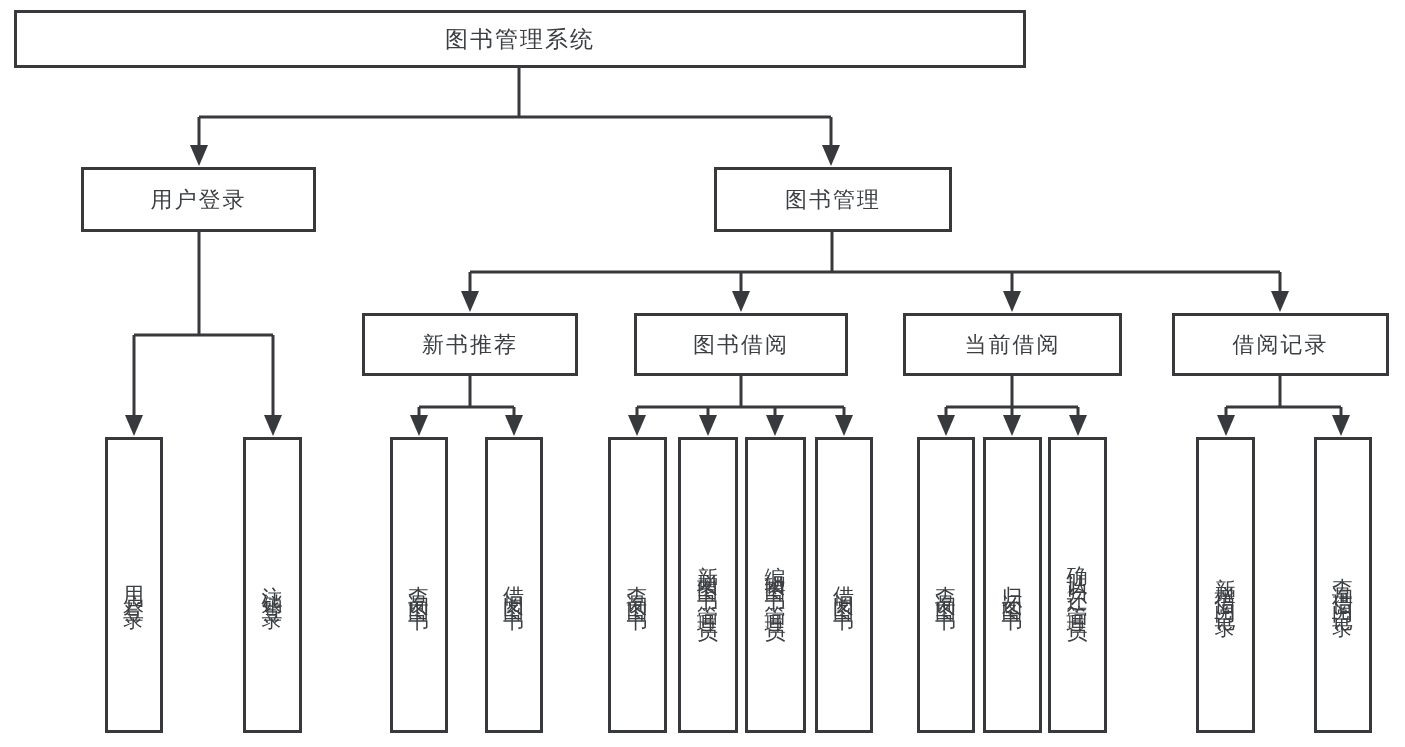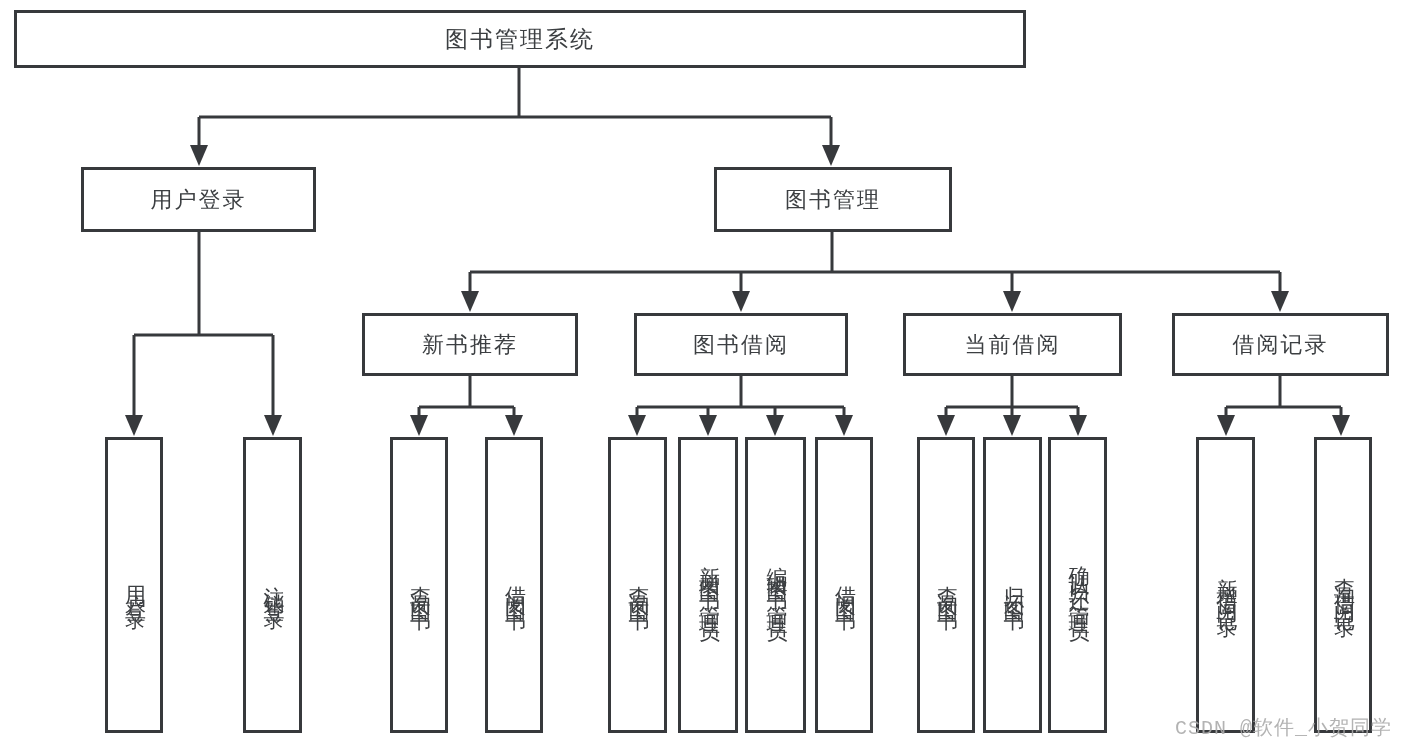--- a/index.html
+++ b/index.html
@@ -7,21 +7,21 @@
     --text:#3c3f42;
     --bg:#ffffff;
     --wm:#ababab;
   }
   html,body{margin:0;padding:0;background:var(--bg);}
   #canvas{
     position:relative;
     width:1405px;height:747px;
     background:var(--bg);
     overflow:hidden;
-    font-family:Liberation Mono, monospace;
+    font-family:Liberation Sans, sans-serif;
     color:var(--text);
   }
   #connector-svg{position:absolute;left:0;top:0;width:1405px;height:747px;}
   .node{
     position:absolute;
     box-sizing:border-box;
     border:3px solid var(--line);
     background:#fff;
     display:flex;
     align-items:center;
@@ -118,14 +118,13 @@
   <div class="node v-node" style="left:745px;top:437px;width:61px;height:296px">编辑图书（管理员）</div>
   <div class="node v-node" style="left:815px;top:437px;width:58px;height:296px">借阅图书</div>
 
   <div class="node v-node" style="left:917px;top:437px;width:58px;height:296px">查询图书</div>
   <div class="node v-node" style="left:983px;top:437px;width:59px;height:296px">归还图书</div>
   <div class="node v-node" style="left:1048px;top:437px;width:59px;height:296px">确认归还（管理员）</div>
 
   <div class="node v-node" style="left:1196px;top:437px;width:59px;height:296px">新增借阅记录</div>
   <div class="node v-node" style="left:1314px;top:437px;width:58px;height:296px">查询借阅记录</div>
 
-  <div id="watermark">CSDN @软件_小贺同学</div>
 </div>
 
 </body></html>

